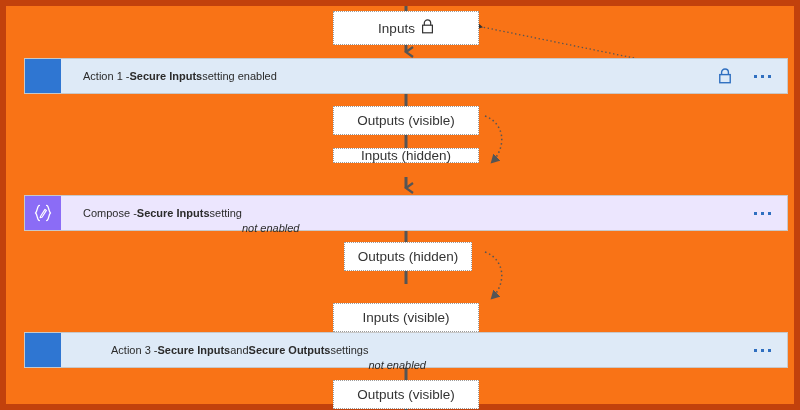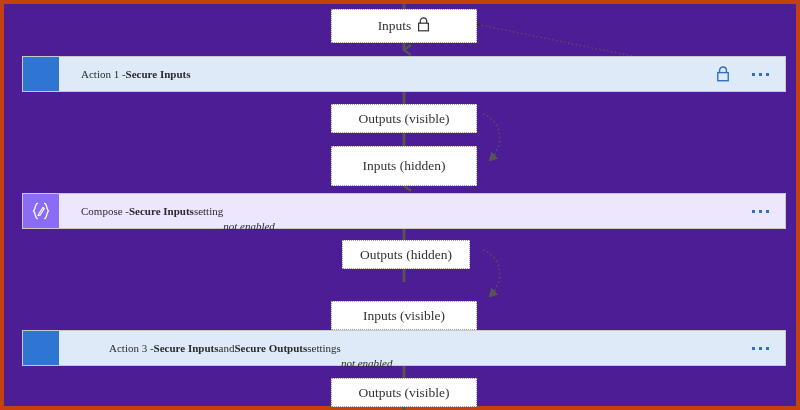--- a/index.html
+++ b/index.html
@@ -12,24 +12,23 @@
     height: 410px;
     background: #f0f0f0;
     font-family: "Liberation Sans", sans-serif;
     overflow: hidden;
     position: relative;
   }
   #canvas {
     position: relative;
     width: 800px;
     height: 410px;
-    background: #4c1d95;
-    border: 4px solid #c2410c;
+    background: #f97316;
+    border: 6px solid #c2410c;
     box-sizing: border-box;
-    font-family: Liberation Serif, serif;
   }
 
   
   #wires {
     position: absolute;
     left: 0; top: 0;
     width: 800px; height: 410px;
     pointer-events: none;
     z-index: 1;
   }
@@ -180,41 +179,42 @@
         <rect x="1.6" y="6.2" width="9.8" height="7.6" fill="none" stroke="#333333" stroke-width="1.2"></rect>
       </svg>
     </span>
   </div>
 
   <div class="action-row blue" style="top:52px;">
     <div class="row-icon blue"></div>
     <div class="row-title">
       <span>Action 1 - </span>
         <b>Secure Inputs</b>
+        <span> setting enabled</span>
     </div>
     <div class="row-right">
       <span class="row-lock">
         <svg width="14" height="16" viewBox="0 0 13 15" xmlns="http://www.w3.org/2000/svg">
           <path d="M3.3,6.2 V4.1 a3.2,3.2 0 0 1 6.4,0 V6.2" fill="none" stroke="#2f6fc0" stroke-width="1.3"></path>
           <rect x="1.6" y="6.2" width="9.8" height="7.6" fill="none" stroke="#2f6fc0" stroke-width="1.3"></rect>
         </svg>
       </span>
       <span class="ellipsis" title="More">
           <span></span>
           <span></span>
           <span></span>
         </span>
     </div>
   </div>
 
   <div class="databox" style="left:327px; top:100px; width:146px; height:29px;">
     <span class="lbl">Outputs (visible)</span>
   </div>
 
-  <div class="databox" style="left:327px; top:142px; width:146px; height:40px;">
+  <div class="databox" style="left:327px; top:142px; width:146px; height:15px;">
     <span class="lbl">Inputs (hidden)</span>
   </div>
 
   <div class="action-row purple" style="top:189px;">
     <div class="row-icon purple">
       <span class="compose-glyph">
         <svg width="22" height="18" viewBox="0 0 22 18" xmlns="http://www.w3.org/2000/svg">
           <path d="M7.4,1.4 C5.2,1.4 5.6,7.0 3.6,9 C5.6,11 5.2,16.6 7.4,16.6" fill="none" stroke="#ffffff" stroke-width="1.3" stroke-linecap="round"></path>
           <path d="M14.6,1.4 C16.8,1.4 16.4,7.0 18.4,9 C16.4,11 16.8,16.6 14.6,16.6" fill="none" stroke="#ffffff" stroke-width="1.3" stroke-linecap="round"></path>
           <path d="M8.6,12.2 L13.0,5.4 L14.4,6.4 L10.0,13.2 L8.1,13.6 Z" fill="none" stroke="#ffffff" stroke-width="1.15" stroke-linejoin="round"></path>

